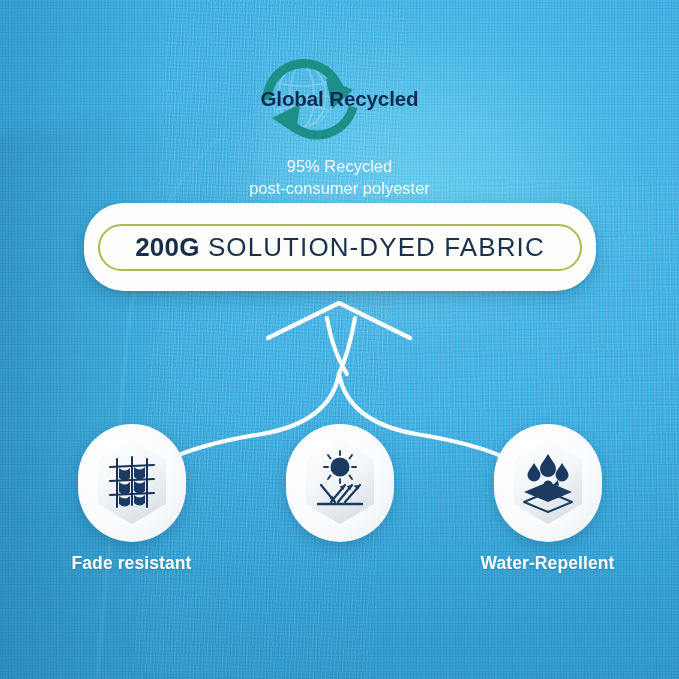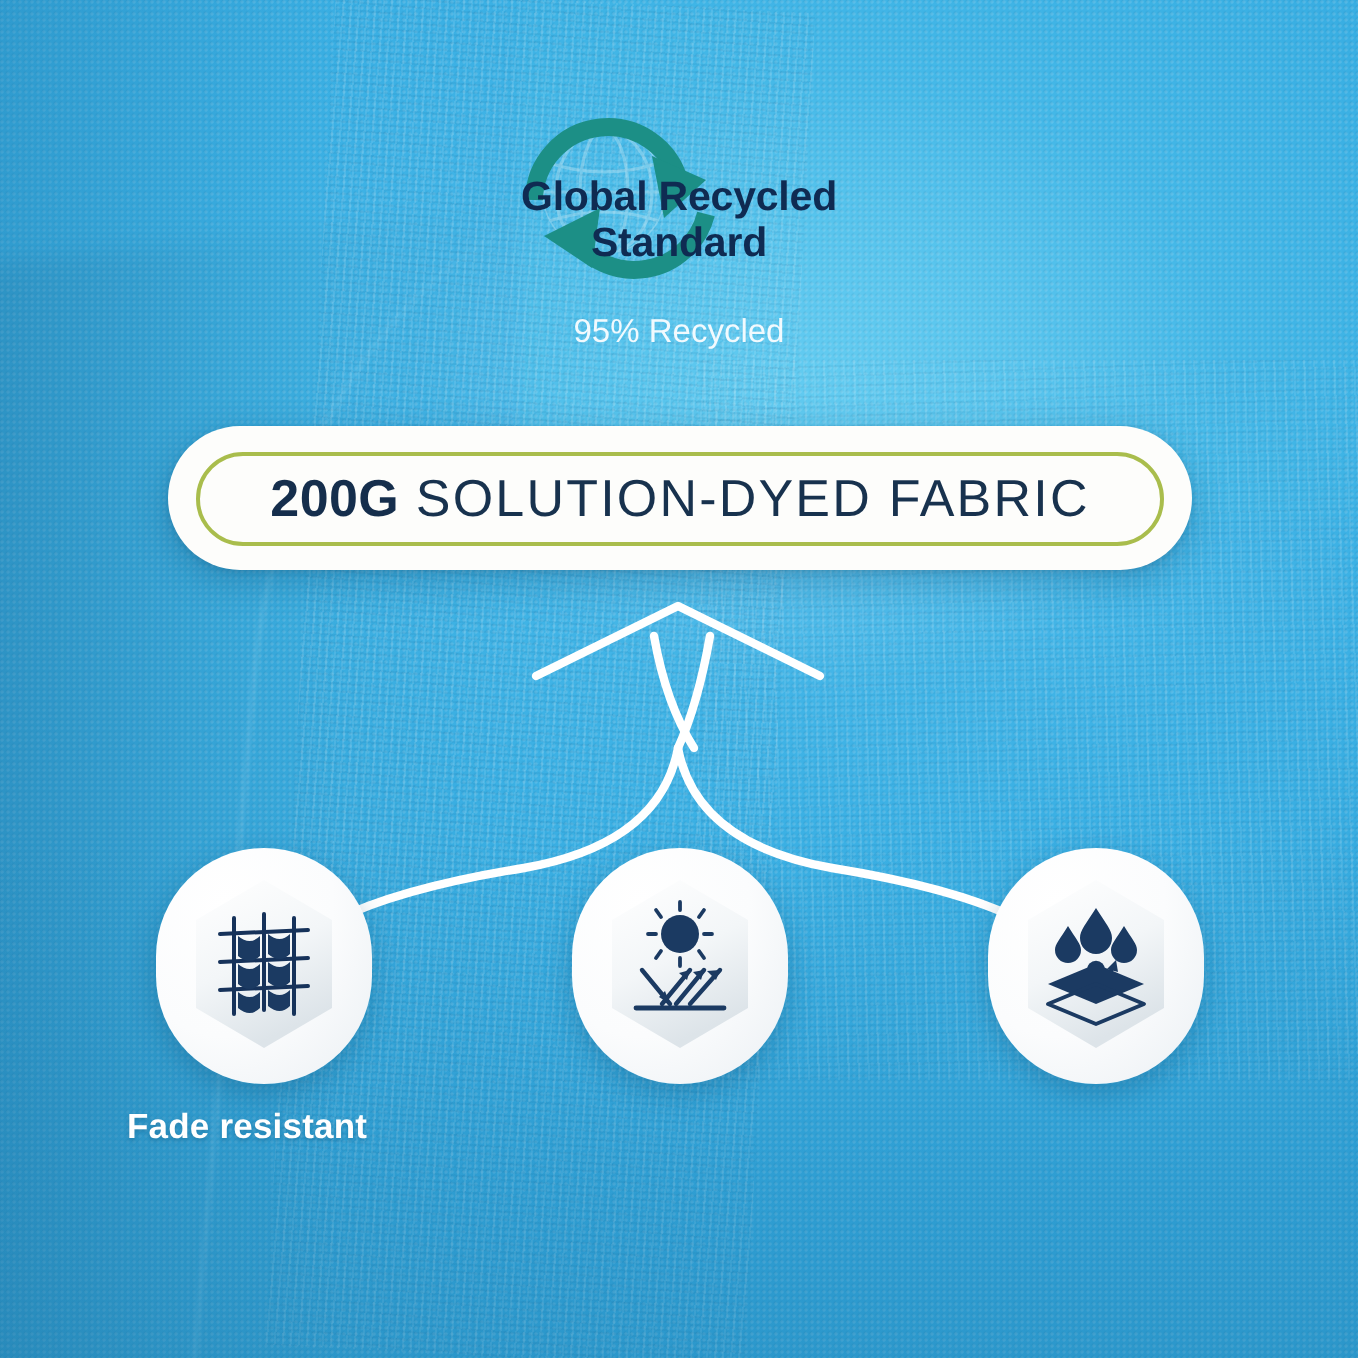--- a/index.html
+++ b/index.html
@@ -132,23 +132,23 @@
     line-height: 1.32;
     color: #F2FAFE;
     font-weight: 300;
   }
   .grs-sub span { display: block; }
 
   
   .pill-outer {
     position: absolute;
     left: 84px;
-    top: 213px;
+    top: 203px;
     width: 512px;
-    height: 72px;
+    height: 88px;
     background: #FDFDFB;
     border-radius: 40px;
     box-shadow: 0 6px 18px rgba(12,70,104,0.28), 0 1px 3px rgba(12,70,104,0.18);
     display: flex;
     align-items: center;
     justify-content: center;
     text-align: center;
   }
   .pill-inner {
     width: 480px;
@@ -185,20 +185,21 @@
   .features {
     position: absolute;
     left: 0; right: 0;
     top: 424px;
     display: flex;
     justify-content: center;
     gap: 72px;
   }
   .feature {
     width: 136px;
+    text-align: center;
   }
   .feature-badge {
     position: relative;
     width: 108px;
     height: 118px;
     margin: 0 auto;
     border-radius: 50% / 46%;
     background: radial-gradient(ellipse at 32% 24%, #FFFFFF 0%, #FBFCFD 52%, #EAEFF3 100%);
     box-shadow: 0 5px 14px rgba(10,66,100,0.26);
     display: flex;
@@ -252,26 +253,26 @@
         </g>
 
         <path d="M47 48 A37 37 0 0 1 120 40" fill="none" stroke="#1C8F86" stroke-width="9" stroke-linecap="butt"></path>
         <path d="M106 26 L133 38 L112 57 Z" fill="#1C8F86"></path>
 
         <path d="M133 55 A37 37 0 0 1 66 66" fill="none" stroke="#1C8F86" stroke-width="9" stroke-linecap="butt"></path>
         <path d="M80 52 L52 66 L76 82 Z" fill="#1C8F86"></path>
       </svg>
       <div class="grs-title">
         <span>Global Recycled</span>
-        <span>Standard</span>
       </div>
     </div>
 
     <div class="grs-sub">
       <span>95% Recycled</span>
+      <span>post-consumer polyester</span>
     </div>
   </div>
 
   <div class="pill-outer">
     <div class="pill-inner">
       <div class="pill-text">
         <span class="bold">200G</span><span>&nbsp;</span><span>SOLUTION-DYED FABRIC</span>
       </div>
     </div>
   </div>
@@ -391,17 +392,18 @@
 
           <circle cx="46" cy="50" r="4.6" fill="#1B3A62"></circle>
           <path d="M44 56 Q50 56 55 48" stroke="#1B3A62" stroke-width="2" fill="none" stroke-linecap="round"></path>
           <polygon points="56,45 51.5,49.5 57,51" fill="#1B3A62"></polygon>
 
           <polygon points="46,47 70,57 46,67 22,57" fill="#1B3A62"></polygon>
 
           <polygon points="46,57 70,67 46,77 22,67" fill="none" stroke="#1B3A62" stroke-width="1.9" stroke-linejoin="round"></polygon>
         </svg>
       </div>
+      <div class="feature-label">Water-Repellent</div>
     </div>
 
   </div>
 
 </div>
 
 </body></html>

